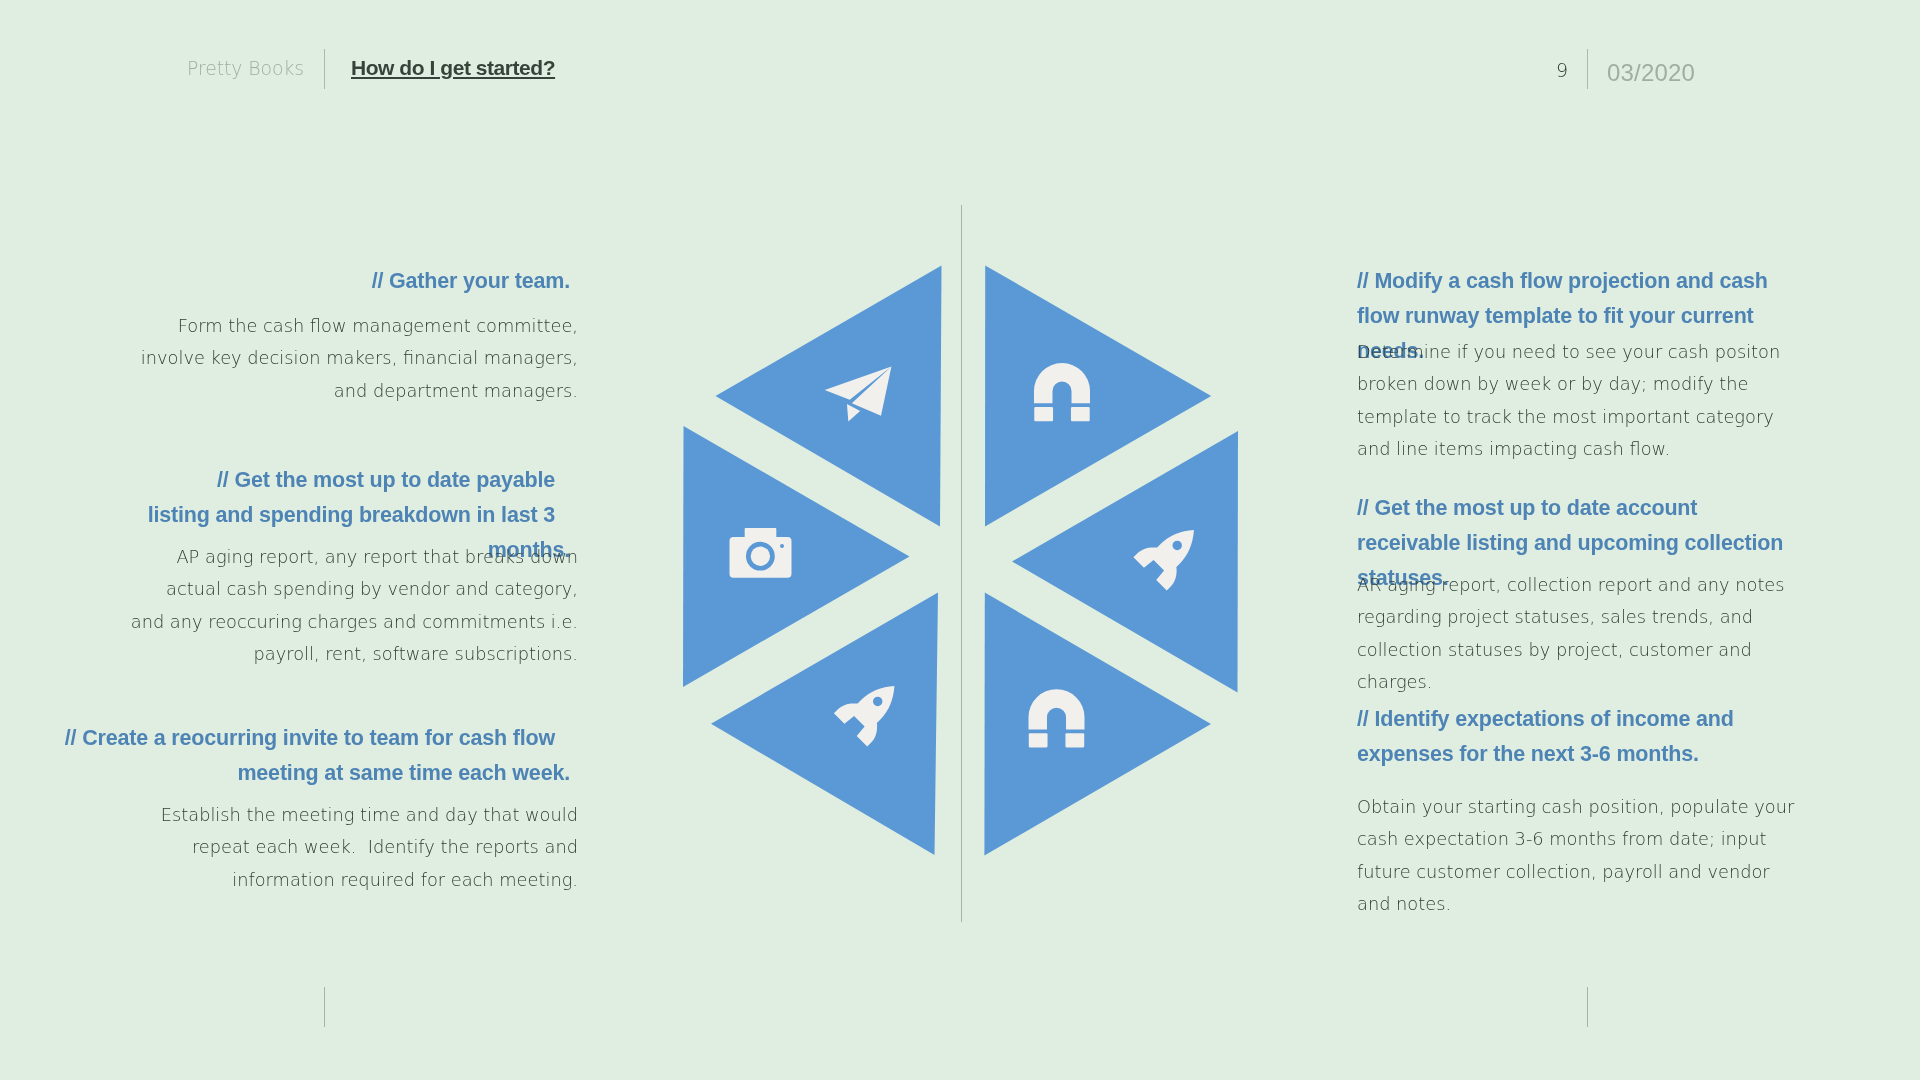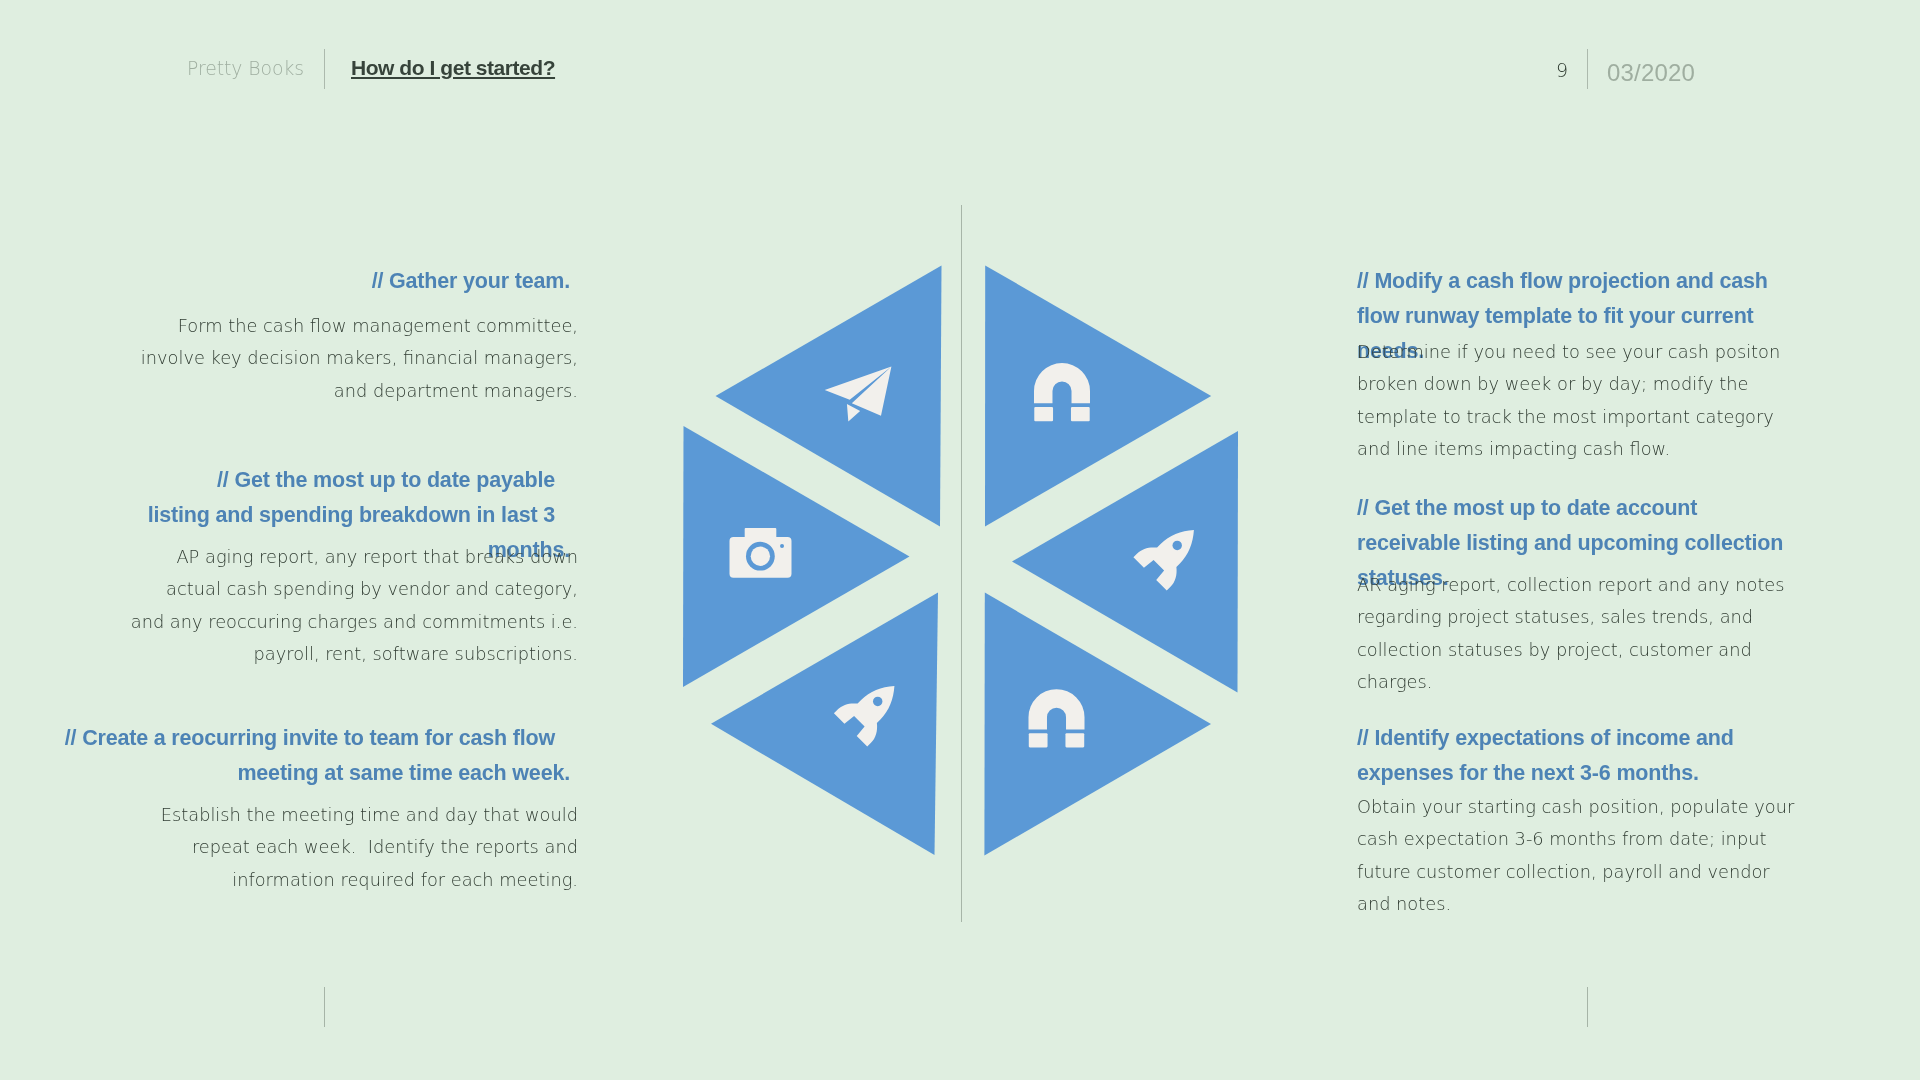--- a/index.html
+++ b/index.html
@@ -171,21 +171,21 @@
       </div>
   </div>
   <div class="blk R" style="left:1357px;width:450px;top:569px;">
     <div class="b">
         <span class="ln">AR aging report, collection report and any notes</span>
         <span class="ln">regarding project statuses, sales trends, and</span>
         <span class="ln">collection statuses by project, customer and</span>
         <span class="ln">charges.</span>
       </div>
   </div>
-  <div class="blk R" style="left:1357px;width:450px;top:721px;">
+  <div class="blk R" style="left:1357px;width:450px;top:702px;">
     <div class="h">
         <span class="ln">// Identify expectations of income and<i class="sp"></i></span>
         <span class="ln">expenses for the next 3-6 months.</span>
       </div>
   </div>
   <div class="blk R" style="left:1357px;width:450px;top:791px;">
     <div class="b">
         <span class="ln">Obtain your starting cash position, populate your</span>
         <span class="ln">cash expectation 3-6 months from date; input</span>
         <span class="ln">future customer collection, payroll and vendor</span>

